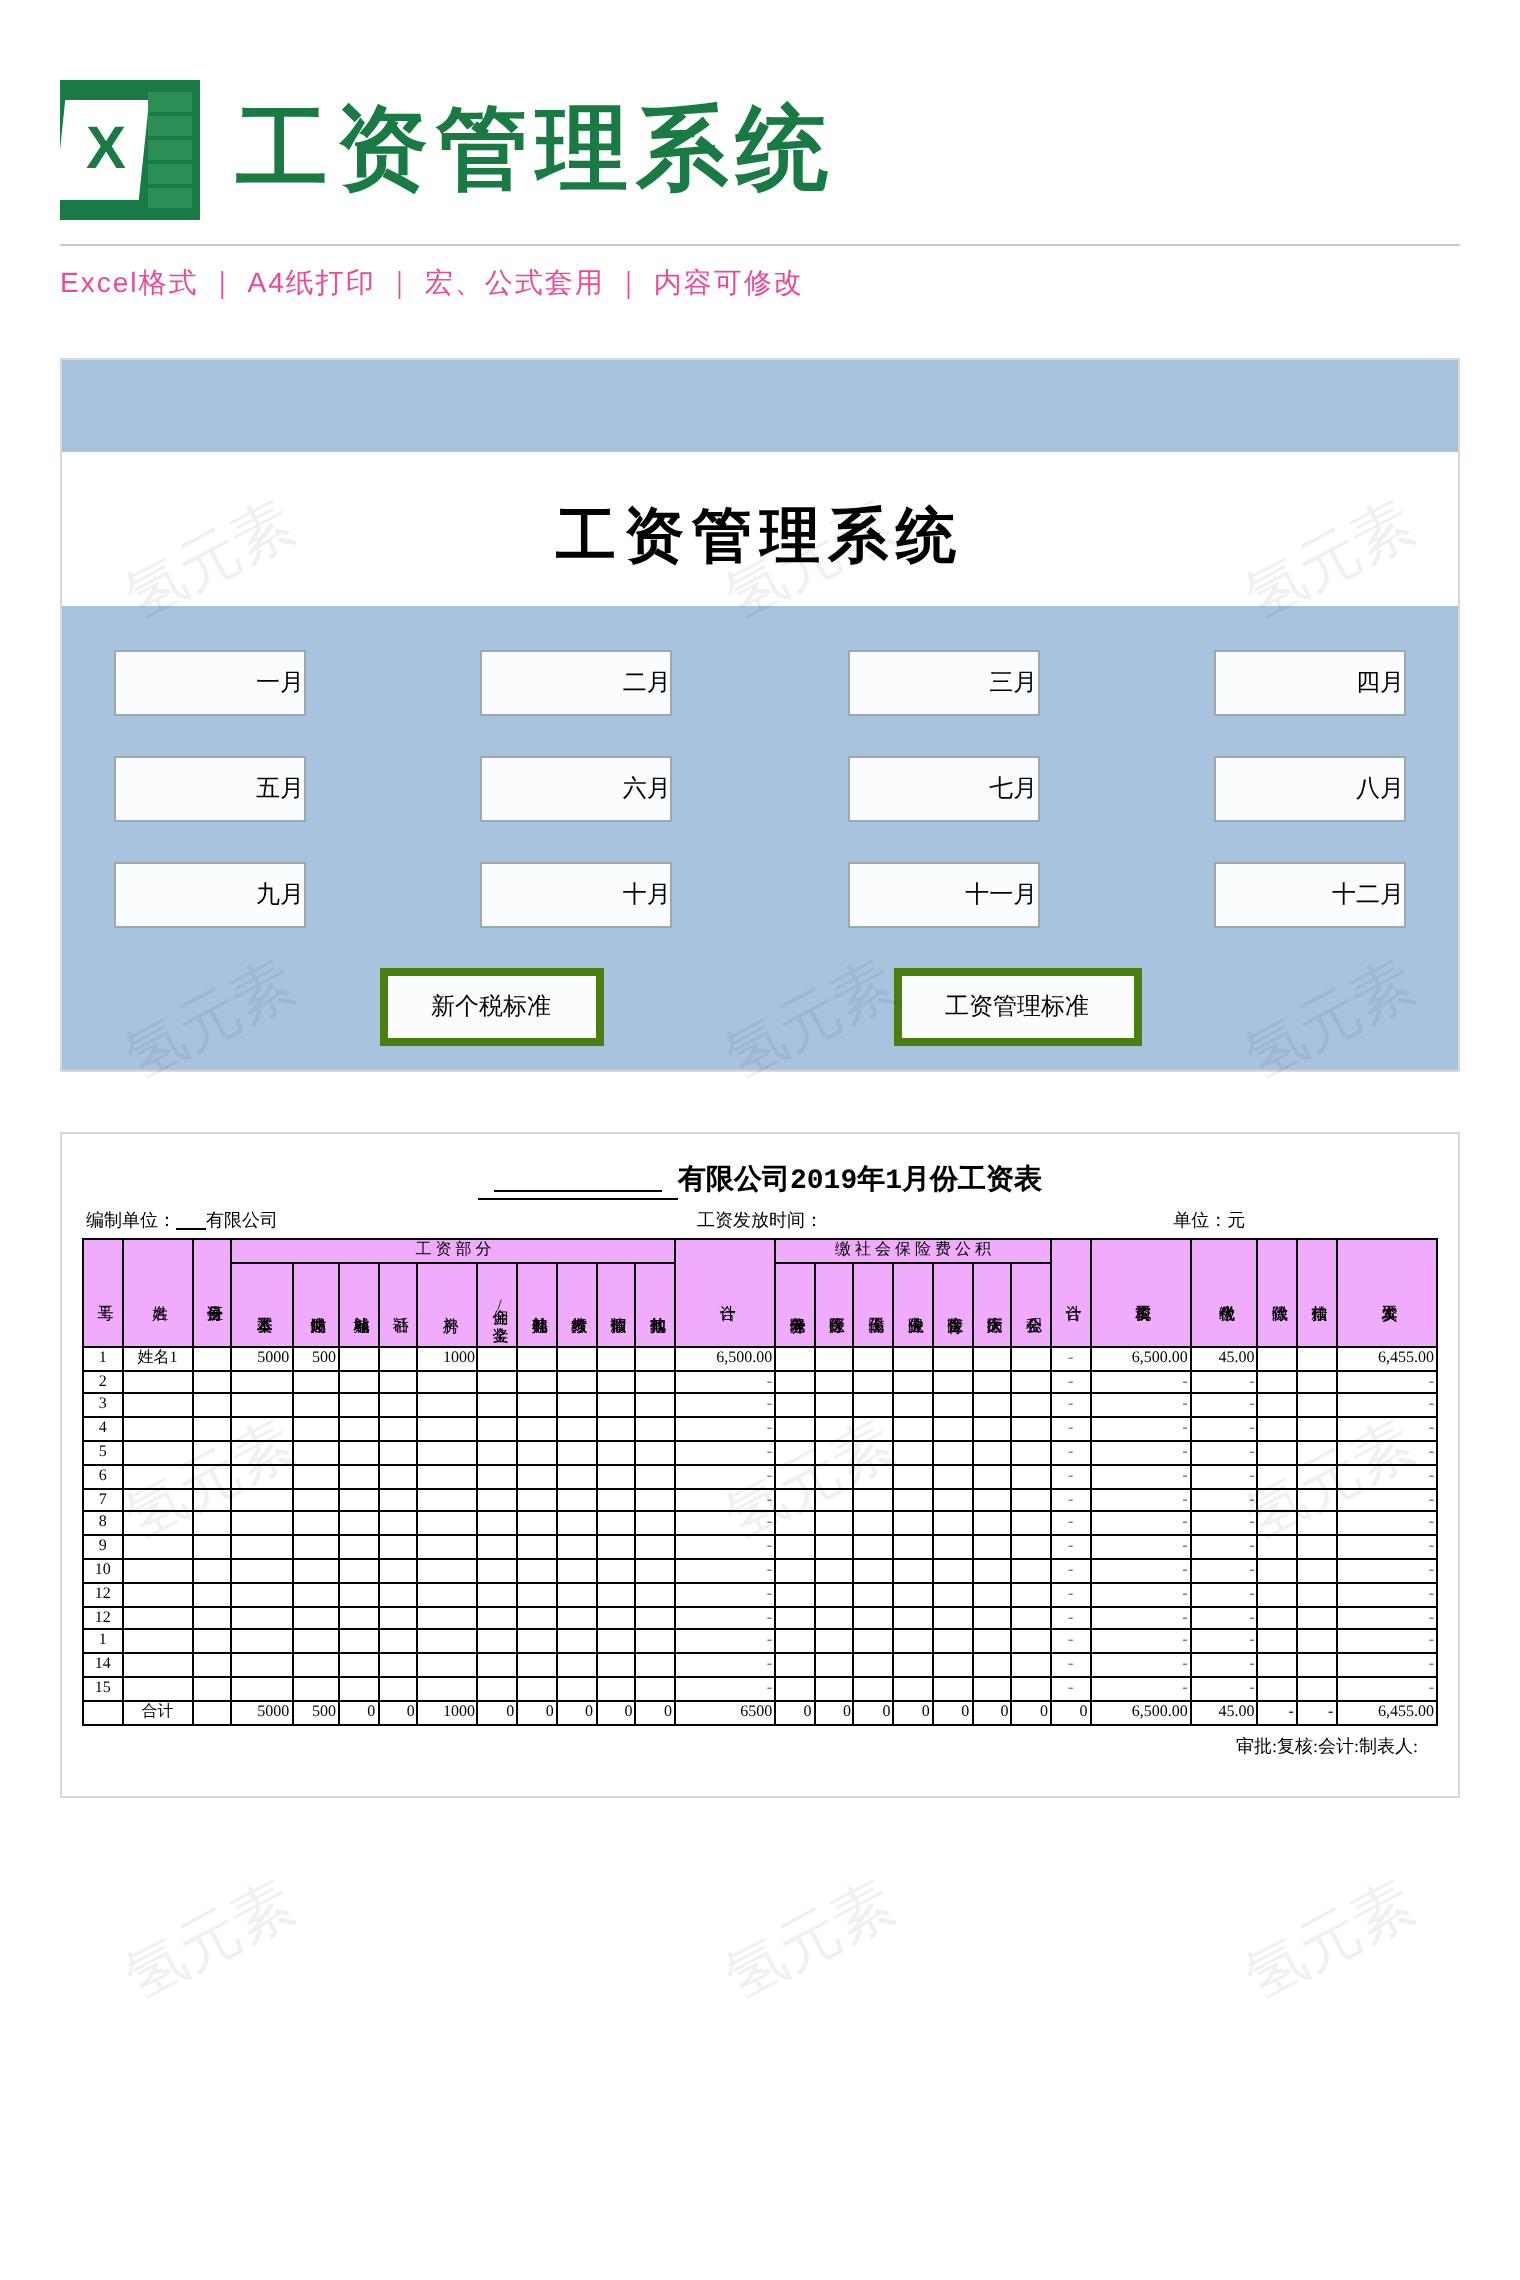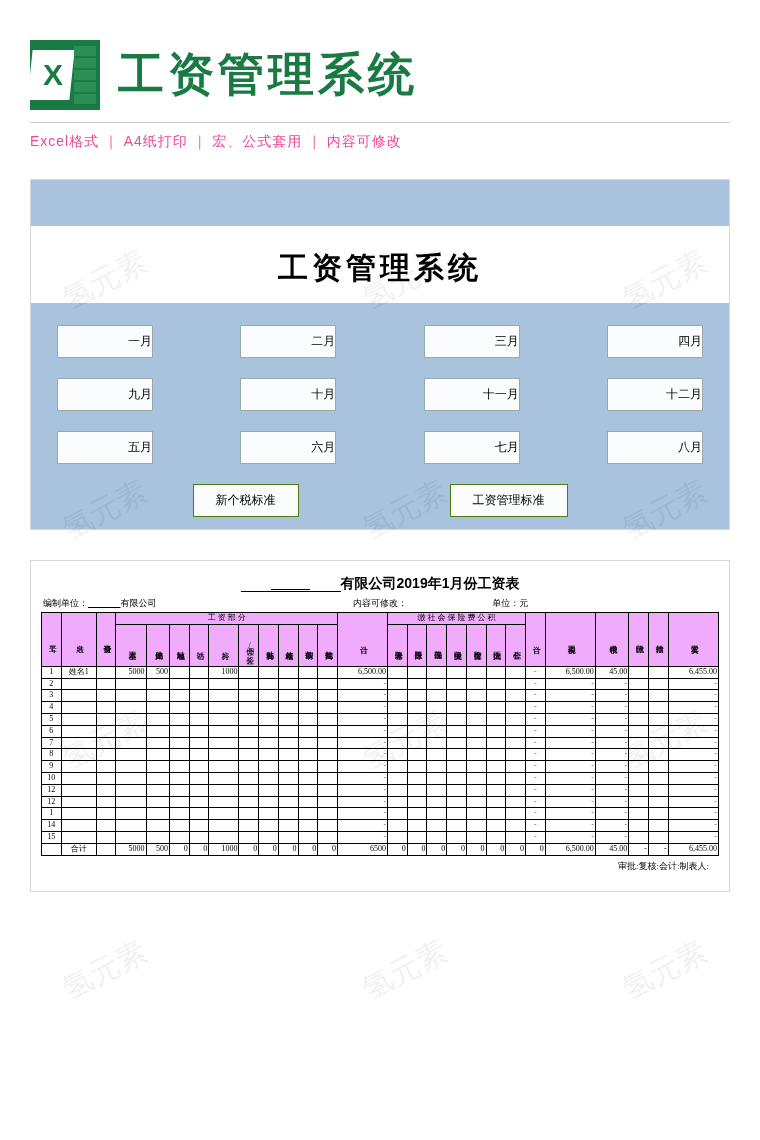--- a/index.html
+++ b/index.html
@@ -15,27 +15,27 @@
 .meta{font-size:14px;color:#ec4899;letter-spacing:1px;margin-bottom:28px}
 .card{border:1px solid #d8d8d8;background:#fff}
 .card1{margin-bottom:30px}
 .blue-band{background:#a9c2dd;height:46px}
 .sys-title-wrap{background:#fff;text-align:center;padding:14px;margin:8px 8px 0}
 .sys-title{font-size:30px;font-weight:bold;font-family:"SimSun",serif;letter-spacing:4px}
 .month-grid{background:#a9c2dd;padding:22px 26px 12px}
 .month-row{display:flex;justify-content:space-between;margin-bottom:20px}
 .month-btn{background:#fbfcfd;border:1px solid #9aa;padding:7px 0;width:96px;text-align:right;font-size:12px;cursor:pointer}
 .std-row{display:flex;justify-content:space-around;padding:0 60px}
-.std-btn{background:#fbfcfd;border:1px solid #4d7c0f;padding:7px 22px;font-size:12px;cursor:pointer}
+.std-btn{background:#fbfcfd;border:4px solid #4d7c0f;padding:7px 22px;font-size:12px;cursor:pointer}
 .card2{padding:14px 10px 18px}
-.tbl-title{text-align:center;font-size:14px;font-weight:bold;font-family:Liberation Sans, sans-serif;margin-bottom:4px}
+.tbl-title{text-align:center;font-size:14px;font-weight:bold;font-family:Liberation Mono, monospace;margin-bottom:4px}
 .tbl-title u{text-decoration:underline;display:inline-block;min-width:100px;border-bottom:1px solid #000}
-.tbl-meta{display:flex;font-size:9px;font-family:Liberation Mono, monospace;justify-content:space-between;margin-bottom:2px;padding:0 2px}
+.tbl-meta{display:flex;font-size:9px;font-family:Liberation Sans, sans-serif;justify-content:space-between;margin-bottom:2px;padding:0 2px}
 .tbl-meta span{flex:1}
-.tbl-meta .right{text-align:left}
+.tbl-meta .right{text-align:center}
 table{border-collapse:collapse;width:100%;font-size:8px;font-family:"SimSun",serif}
 th,td{border:1px solid #000;padding:1px 0;text-align:center;line-height:1.1}
 th{background:#f0abfc;font-weight:normal}
 .v{writing-mode:vertical-rl;text-orientation:upright;padding:4px 1px;letter-spacing:0;height:42px}
 td.num{text-align:right;padding-right:1px}
 td.dash{color:#666}
 .tbl-foot{display:flex;font-size:9px;font-family:"SimSun",serif;justify-content:flex-end;margin-top:4px;padding:0 10px}
 .wm{position:absolute;color:rgba(0,0,0,.06);font-size:30px;transform:rotate(-28deg);pointer-events:none;font-family:"SimSun",serif}
 </style>
 </head>
@@ -58,44 +58,44 @@
     </div>
     <div class="month-grid">
       <div id="months">
           <div class="month-row">
             <div class="month-btn">一月</div>
             <div class="month-btn">二月</div>
             <div class="month-btn">三月</div>
             <div class="month-btn">四月</div>
           </div>
           <div class="month-row">
+            <div class="month-btn">五月</div>
+            <div class="month-btn">六月</div>
+            <div class="month-btn">七月</div>
+            <div class="month-btn">八月</div>
+          </div>
+          <div class="month-row">
             <div class="month-btn">九月</div>
             <div class="month-btn">十月</div>
             <div class="month-btn">十一月</div>
             <div class="month-btn">十二月</div>
-          </div>
-          <div class="month-row">
-            <div class="month-btn">五月</div>
-            <div class="month-btn">六月</div>
-            <div class="month-btn">七月</div>
-            <div class="month-btn">八月</div>
           </div>
         </div>
       <div class="std-row">
         <div class="std-btn">新个税标准</div>
         <div class="std-btn">工资管理标准</div>
       </div>
     </div>
   </div>
 
   <div class="card card2">
     <div class="tbl-title"><u>&nbsp;&nbsp;&nbsp;&nbsp;&nbsp;&nbsp;&nbsp;&nbsp;&nbsp;&nbsp;</u><span>有限公司2019年1月份工资表</span></div>
     <div class="tbl-meta">
       <span><span>编制单位：</span><u>&nbsp;&nbsp;&nbsp;&nbsp;&nbsp;&nbsp;</u><span>有限公司</span></span>
-      <span style="text-align:center"><span>内容可修改：</span></span>
+      <span style="text-align:center"><span>工资发放时间：</span></span>
       <span class="right">单位：元</span>
     </div>
     <table>
       <thead id="thead">
           <tr>
             <th rowspan="2" class="v">工号</th>
             <th rowspan="2" class="v">姓名</th>
             <th rowspan="2" class="v">身份证号</th>
             <th colspan="10">工  资  部  分</th>
             <th rowspan="2" class="v">合计</th>

